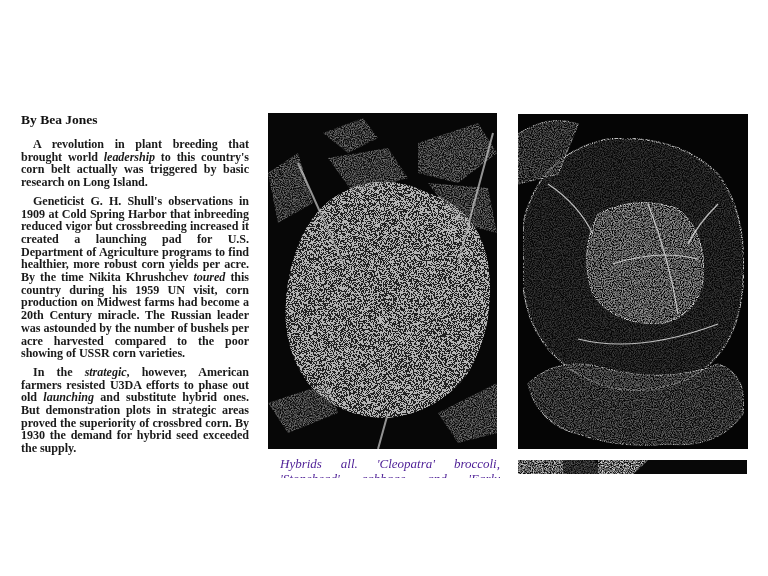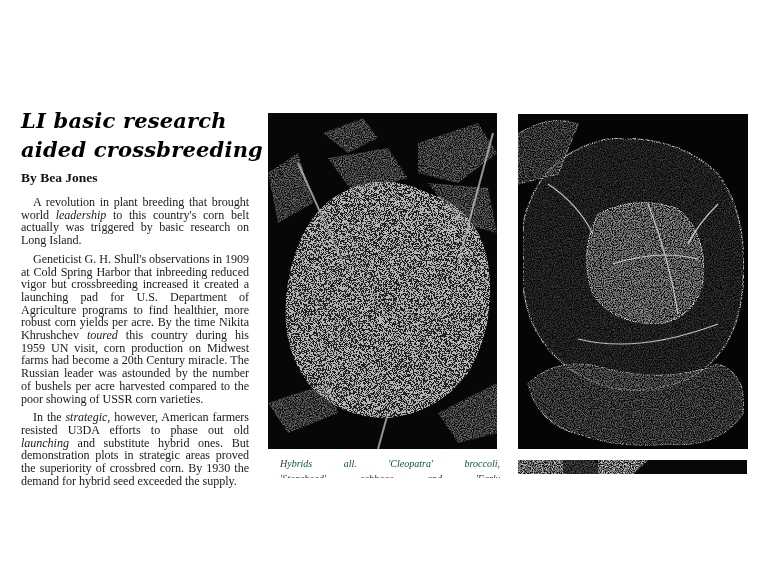--- a/index.html
+++ b/index.html
@@ -41,21 +41,21 @@
       color: #111;
     }
     .para {
       margin: 0 0 6px 0;
       font-family: "Liberation Serif", serif;
       font-size: 12.1px;
       line-height: 12.7px;
       text-align: justify;
       text-indent: 12px;
       color: #1a1a1a;
-      font-weight: normal;
+      font-weight: bold;
       letter-spacing: -0.05px;
     }
     .para i { font-style: italic; }
 
     .photo {
       position: absolute;
       background: #0a0a0a;
       overflow: hidden;
     }
     .photo svg { display: block; }
@@ -80,35 +80,31 @@
     }
     .caption {
       position: absolute;
       left: 280px;
       top: 456px;
       width: 220px;
       height: 22px;
       overflow: hidden;
       font-family: "Liberation Serif", serif;
       font-style: italic;
-      font-size: 10px;
+      font-size: 13px;
       line-height: 15px;
-      color: #14532d;
+      color: #4c1d95;
       text-align: justify;
       text-align-last: justify;
     }
   </style>
 </head>
 <body>
 
 <div class="article">
-  <h1 class="headline">
-    <span>LI basic research</span><br>
-    <span>aided crossbreeding</span>
-  </h1>
   <div class="byline">By Bea Jones</div>
 
   <p class="para"><span>A revolution in plant breeding that brought world </span><i>leadership</i><span> to this country's corn belt actually was triggered by basic research on Long Island.</span></p>
 
   <p class="para"><span>Geneticist G. H. Shull's observations in 1909 at Cold Spring Harbor that inbreeding reduced vigor but crossbreeding increased it created a launching pad for U.S. Department of Agriculture programs to find healthier, more robust corn yields per acre. By the time Nikita Khrushchev </span><i>toured</i><span> this country during his 1959 UN visit, corn production on Midwest farms had become a 20th Century miracle. The Russian leader was astounded by the number of bushels per acre harvested compared to the poor showing of USSR corn varieties.</span></p>
 
   <p class="para"><span>In the </span><i>strategic</i><span>, however, American farmers resisted U3DA efforts to phase out old </span><i>launching</i><span> and substitute hybrid ones. But demonstration plots in strategic areas proved the superiority of crossbred corn. By 1930 the demand for hybrid seed exceeded the supply.</span></p>
 </div>
 
 <div class="photo photo-broccoli">

